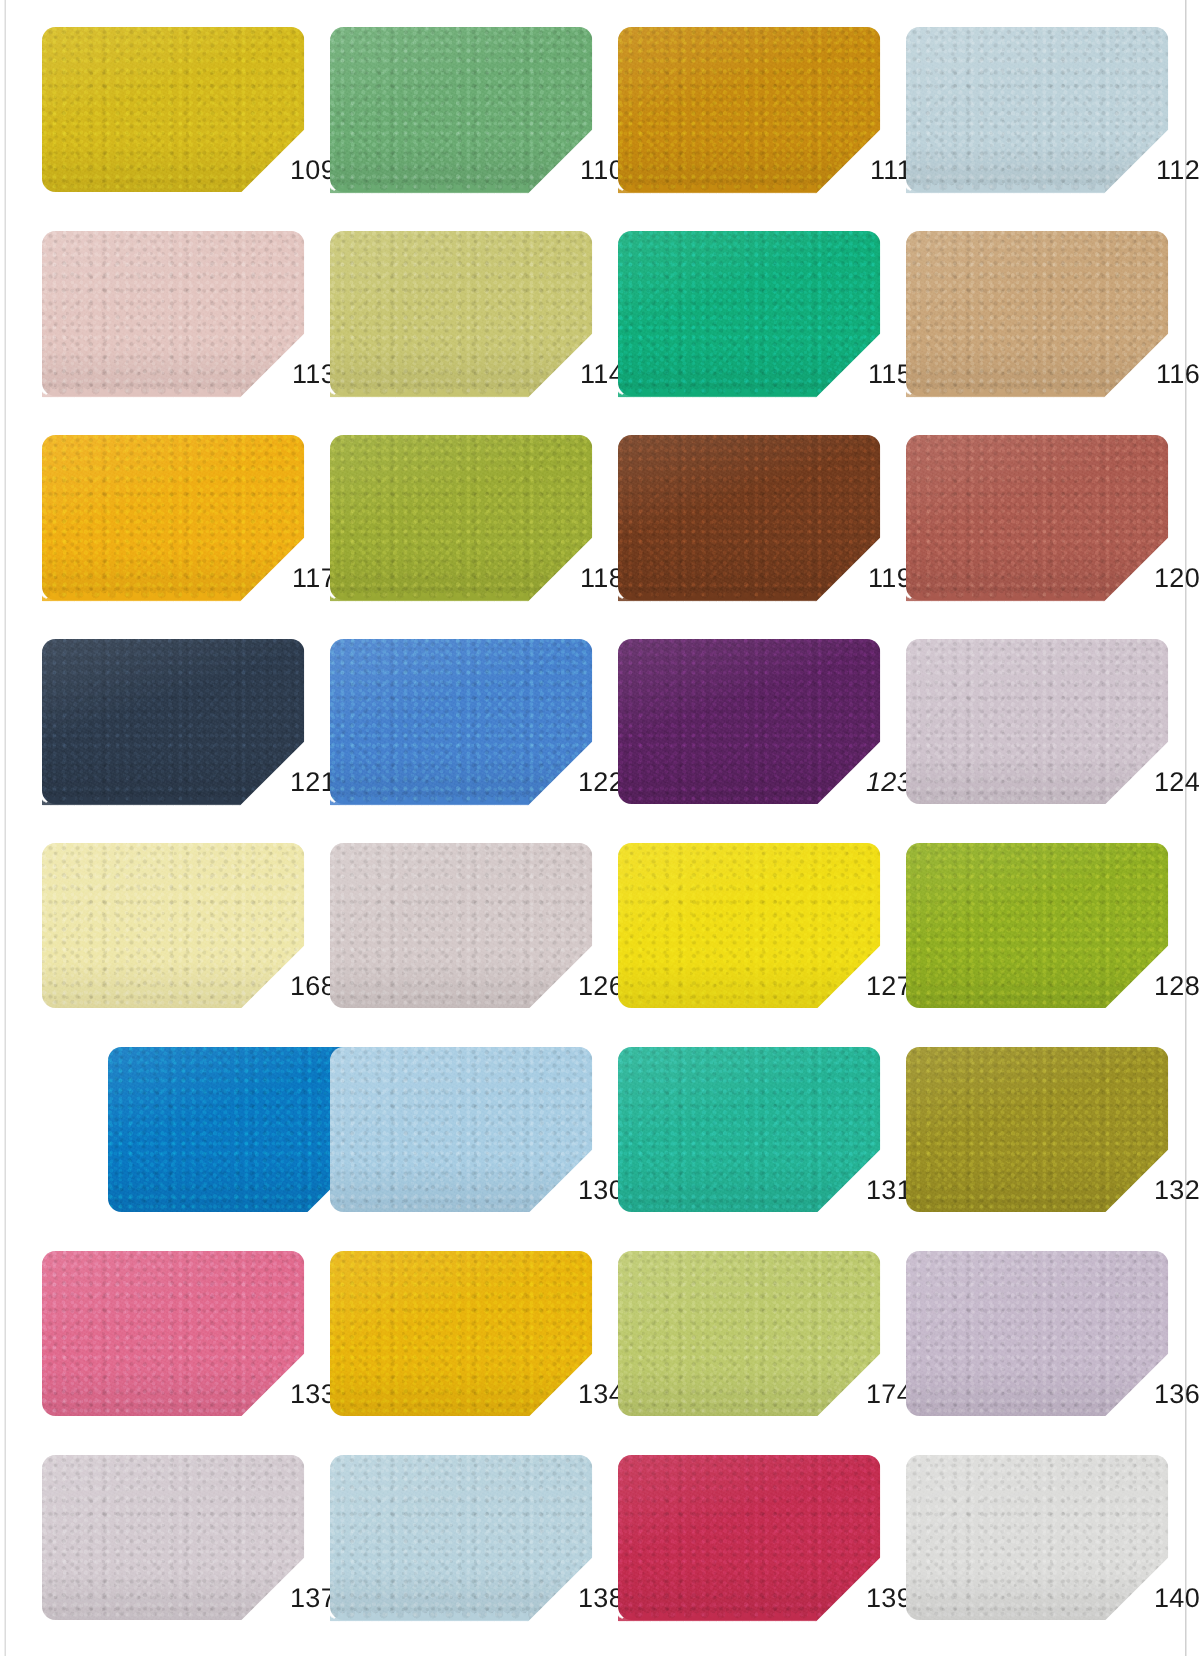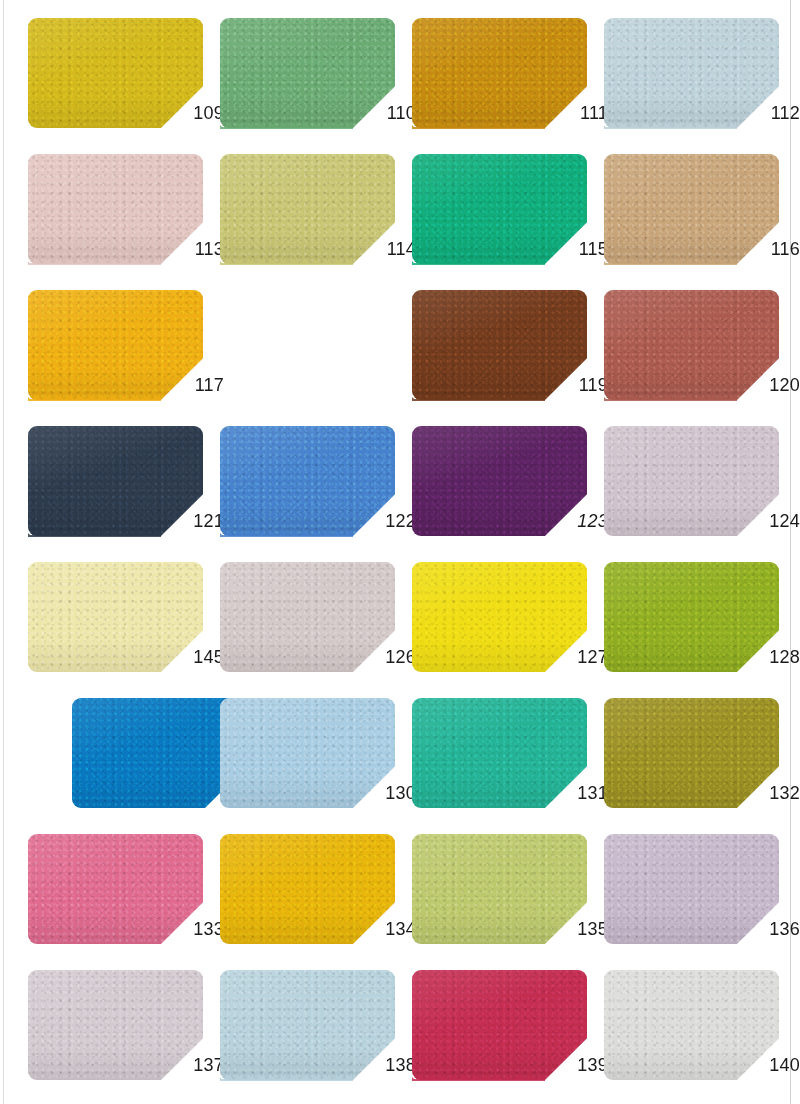--- a/index.html
+++ b/index.html
@@ -233,20 +233,30 @@
     <div class="swatch-cell" style="left: 28px; top: 290px;">
       <div class="chip-wrap">
         <div class="chip" title="golden-yellow" style="background-color: rgb(239, 174, 19);">
           <div class="chip-shade"></div>
           <div class="chip-texture"></div>
         </div>
         <div class="chip-zigzag" style="background-color: rgb(239, 174, 19);"></div>
       </div>
       <div class="chip-label">117</div>
     </div>
+    <div class="swatch-cell" style="left: 220px; top: 290px;">
+      <div class="chip-wrap">
+        <div class="chip" title="olive-green" style="background-color: rgb(154, 170, 52);">
+          <div class="chip-shade"></div>
+          <div class="chip-texture"></div>
+        </div>
+        <div class="chip-zigzag" style="background-color: rgb(154, 170, 52);"></div>
+      </div>
+      <div class="chip-label">118</div>
+    </div>
     <div class="swatch-cell" style="left: 412px; top: 290px;">
       <div class="chip-wrap">
         <div class="chip" title="chocolate-brown" style="background-color: rgb(113, 58, 29);">
           <div class="chip-shade"></div>
           <div class="chip-texture"></div>
         </div>
         <div class="chip-zigzag" style="background-color: rgb(113, 58, 29);"></div>
       </div>
       <div class="chip-label">119</div>
     </div>
@@ -298,21 +308,21 @@
       </div>
       <div class="chip-label">124</div>
     </div>
     <div class="swatch-cell" style="left: 28px; top: 562px;">
       <div class="chip-wrap">
         <div class="chip" title="cream-yellow" style="background-color: rgb(238, 231, 170);">
           <div class="chip-shade"></div>
           <div class="chip-texture"></div>
         </div>
       </div>
-      <div class="chip-label">145</div>
+      <div class="chip-label">168</div>
     </div>
     <div class="swatch-cell" style="left: 220px; top: 562px;">
       <div class="chip-wrap">
         <div class="chip" title="light-warm-grey" style="background-color: rgb(212, 201, 201);">
           <div class="chip-shade"></div>
           <div class="chip-texture"></div>
         </div>
       </div>
       <div class="chip-label">126</div>
     </div>
@@ -388,21 +398,21 @@
       </div>
       <div class="chip-label">134</div>
     </div>
     <div class="swatch-cell" style="left: 412px; top: 834px;">
       <div class="chip-wrap">
         <div class="chip" title="light-lime-green" style="background-color: rgb(188, 201, 108);">
           <div class="chip-shade"></div>
           <div class="chip-texture"></div>
         </div>
       </div>
-      <div class="chip-label">135</div>
+      <div class="chip-label">174</div>
     </div>
     <div class="swatch-cell" style="left: 604px; top: 834px;">
       <div class="chip-wrap">
         <div class="chip" title="lilac-grey" style="background-color: rgb(197, 184, 203);">
           <div class="chip-shade"></div>
           <div class="chip-texture"></div>
         </div>
       </div>
       <div class="chip-label">136</div>
     </div>

